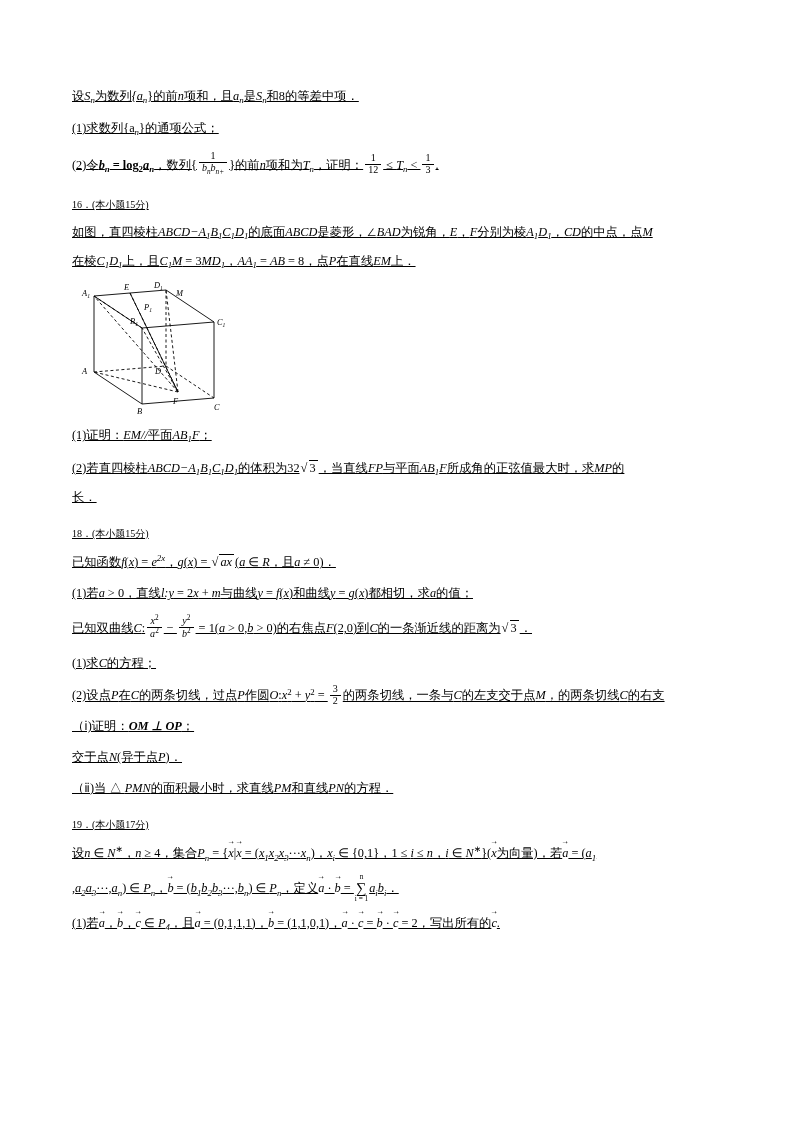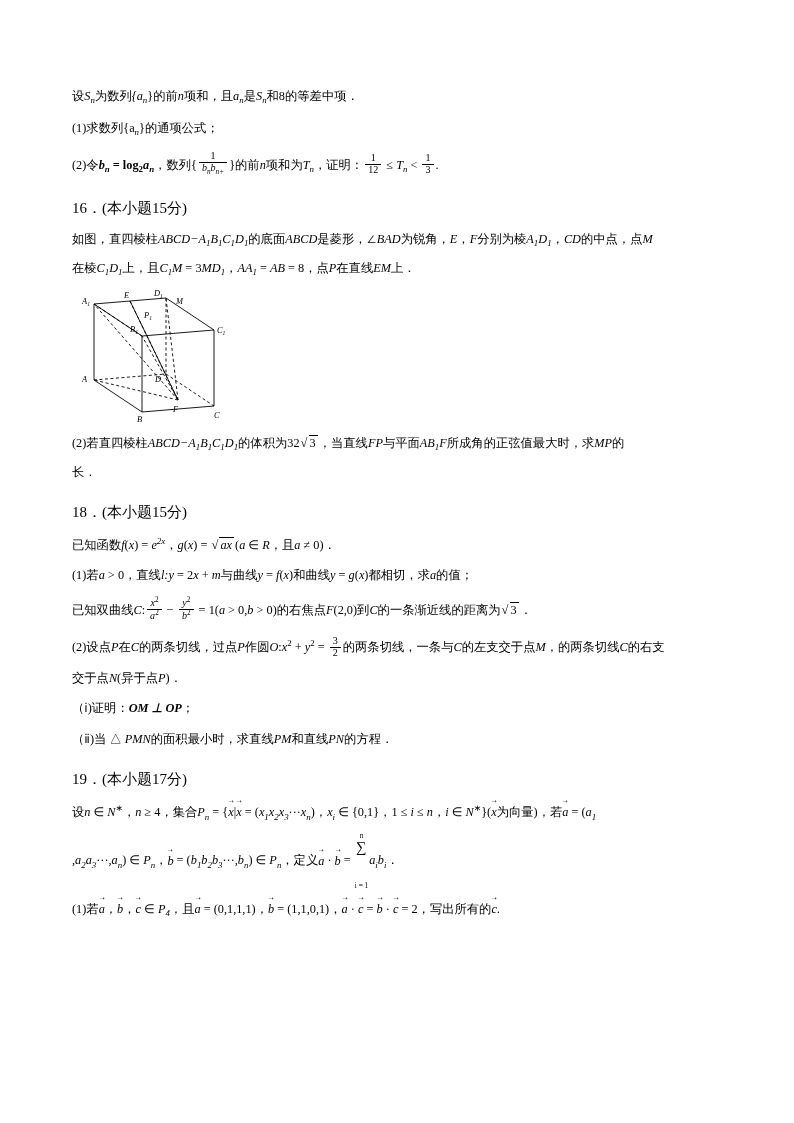--- a/index.html
+++ b/index.html
@@ -13,32 +13,33 @@
     font-family: "Liberation Serif", serif;
     color: #000000;
     position: relative;
   }
   .page {
     position: relative;
     width: 794px;
     height: 1091px;
     box-sizing: border-box;
     padding: 88px 72px 60px 72px;
+    text-decoration: underline;
   }
   .line {
     font-size: 12.3px;
     line-height: 1.45;
     margin: 0 0 13px 0;
     white-space: normal;
   }
   .tight {
     margin-bottom: 10px;
   }
   .qhead {
-    font-size: 15px;
+    font-size: 10px;
     line-height: 1.45;
     margin: 20px 0 11px 0;
   }
   .sub {
     vertical-align: sub;
     font-size: 0.72em;
   }
   .sup {
     vertical-align: super;
     font-size: 0.72em;
@@ -125,21 +126,20 @@
   }
   .sum .sig {
     display: block;
     font-size: 1.25em;
     line-height: 1;
   }
   .sum .bot {
     display: block;
     font-size: 0.62em;
     line-height: 1;
-    margin-top: 28px;
   }
   .figwrap {
     margin: 6px 0 10px 0;
     padding-left: 8px;
   }
   svg {
     display: block;
   }
 </style>
 </head>
@@ -205,20 +205,23 @@
         <text x="137" y="43"><tspan>C</tspan><tspan font-size="5.6" dy="2">1</tspan></text>
         <text x="2" y="92">A</text>
         <text x="75" y="92">D</text>
         <text x="93" y="122">F</text>
         <text x="57" y="132">B</text>
         <text x="134" y="128">C</text>
       </g>
     </svg>
   </div>
 
+  <p class="line">
+    <span>(1)证明：</span><i>EM//</i><span>平面</span><i>AB</i><span class="sub it">1</span><i>F</i><span>；</span>
+  </p>
 
   <p class="line tight">
     <span>(2)若直四棱柱</span><i>ABCD−A</i><span class="sub it">1</span><i>B</i><span class="sub it">1</span><i>C</i><span class="sub it">1</span><i>D</i><span class="sub it">1</span><span>的体积为32</span><span class="sqrt"><span class="rad">3</span></span><span>，当直线</span><i>FP</i><span>与平面</span><i>AB</i><span class="sub it">1</span><i>F</i><span>所成角的正弦值最大时，求</span><i>MP</i><span>的</span>
   </p>
   <p class="line">
     <span>长．</span>
   </p>
 
   <p class="qhead">
     <span>18．</span><span>(本小题15分)</span>
@@ -231,31 +234,34 @@
   <p class="line">
     <span>(1)若</span><i>a</i><span> &gt; 0，直线</span><i>l:y</i><span> = 2</span><i>x</i><span> + </span><i>m</i><span>与曲线</span><i>y</i><span> = </span><i>f</i><span>(</span><i>x</i><span>)和曲线</span><i>y</i><span> = </span><i>g</i><span>(</span><i>x</i><span>)都相切，求</span><i>a</i><span>的值；</span>
   </p>
 
 
 
   <p class="line">
     <span>已知双曲线</span><i>C</i><span>:</span><span class="frac"><span class="num"><i>x</i><span class="sup">2</span></span><span class="den"><i>a</i><span class="sup">2</span></span></span><span> − </span><span class="frac"><span class="num"><i>y</i><span class="sup">2</span></span><span class="den"><i>b</i><span class="sup">2</span></span></span><span> = 1(</span><i>a</i><span> &gt; 0,</span><i>b</i><span> &gt; 0)的右焦点</span><i>F</i><span>(2,0)到</span><i>C</i><span>的一条渐近线的距离为</span><span class="sqrt"><span class="rad">3</span></span><span>．</span>
   </p>
 
+  <p class="line">
+    <span>(1)求</span><i>C</i><span>的方程；</span>
+  </p>
 
   <p class="line tight">
     <span>(2)设点</span><i>P</i><span>在</span><i>C</i><span>的两条切线，过点</span><i>P</i><span>作圆</span><i>O</i><span>:</span><i>x</i><span class="sup">2</span><span> + </span><i>y</i><span class="sup">2</span><span> = </span><span class="frac"><span class="num">3</span><span class="den">2</span></span><span>的两条切线，一条与</span><i>C</i><span>的左支交于点</span><i>M</i><span>，的两条切线</span><i>C</i><span>的右支</span>
   </p>
 
   <p class="line">
+    <span>（ⅰ)证明：</span><i class="b">OM ⊥ OP</i><span>；</span>
+  </p>
+
+  <p class="line">
     <span>交于点</span><i>N</i><span>(异于点</span><i>P</i><span>)．</span>
-  </p>
-
-  <p class="line">
-    <span>（ⅰ)证明：</span><i class="b">OM ⊥ OP</i><span>；</span>
   </p>
 
   <p class="line">
     <span>（ⅱ)当 △ </span><i>PMN</i><span>的面积最小时，求直线</span><i>PM</i><span>和直线</span><i>PN</i><span>的方程．</span>
   </p>
 
   <p class="qhead">
     <span>19．</span><span>(本小题17分)</span>
   </p>
 

